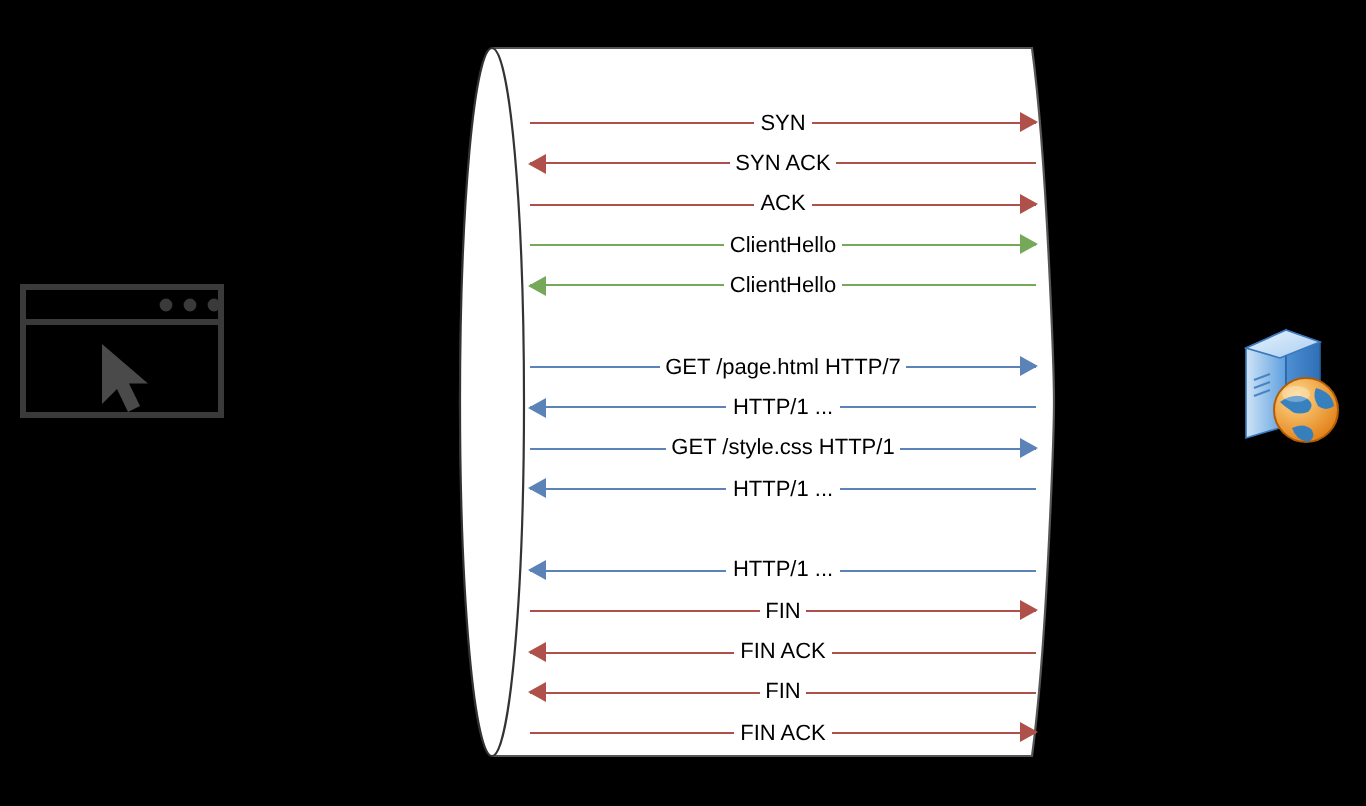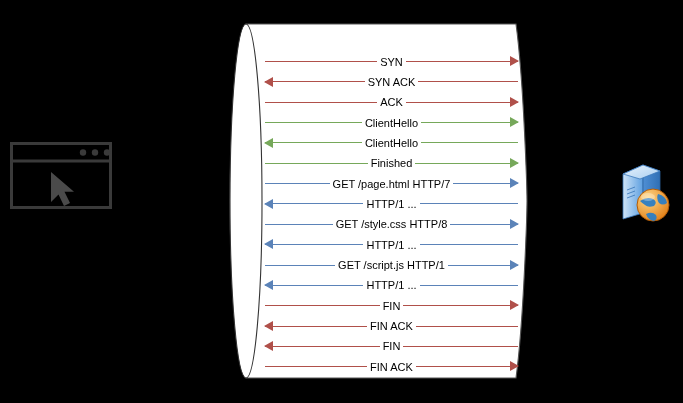--- a/index.html
+++ b/index.html
@@ -122,49 +122,39 @@
       <div class="flow to-server c-green" style="top: 94.05px;">
         <div class="line"></div>
         <div class="head"></div>
         <div class="label"><span>ClientHello</span></div>
       </div>
       <div class="flow to-client c-green" style="top: 114.4px;">
         <div class="line"></div>
         <div class="head"></div>
         <div class="label"><span>ClientHello</span></div>
       </div>
-      <div class="flow to-server c-green" style="top: 134.75px;">
-        <div class="line"></div>
-        <div class="head"></div>
-        <div class="label"><span>Finished</span></div>
-      </div>
       <div class="flow to-server c-blue" style="top: 155.1px;">
         <div class="line"></div>
         <div class="head"></div>
         <div class="label"><span>GET /page.html HTTP/7</span></div>
       </div>
       <div class="flow to-client c-blue" style="top: 175.45px;">
         <div class="line"></div>
         <div class="head"></div>
         <div class="label"><span>HTTP/1 ...</span></div>
       </div>
       <div class="flow to-server c-blue" style="top: 195.8px;">
         <div class="line"></div>
         <div class="head"></div>
-        <div class="label"><span>GET /style.css HTTP/8</span></div>
+        <div class="label"><span>GET /style.css HTTP/1</span></div>
       </div>
       <div class="flow to-client c-blue" style="top: 216.15px;">
         <div class="line"></div>
         <div class="head"></div>
         <div class="label"><span>HTTP/1 ...</span></div>
-      </div>
-      <div class="flow to-server c-blue" style="top: 236.5px;">
-        <div class="line"></div>
-        <div class="head"></div>
-        <div class="label"><span>GET /script.js HTTP/1</span></div>
       </div>
       <div class="flow to-client c-blue" style="top: 256.85px;">
         <div class="line"></div>
         <div class="head"></div>
         <div class="label"><span>HTTP/1 ...</span></div>
       </div>
       <div class="flow to-server c-red" style="top: 277.2px;">
         <div class="line"></div>
         <div class="head"></div>
         <div class="label"><span>FIN</span></div>

